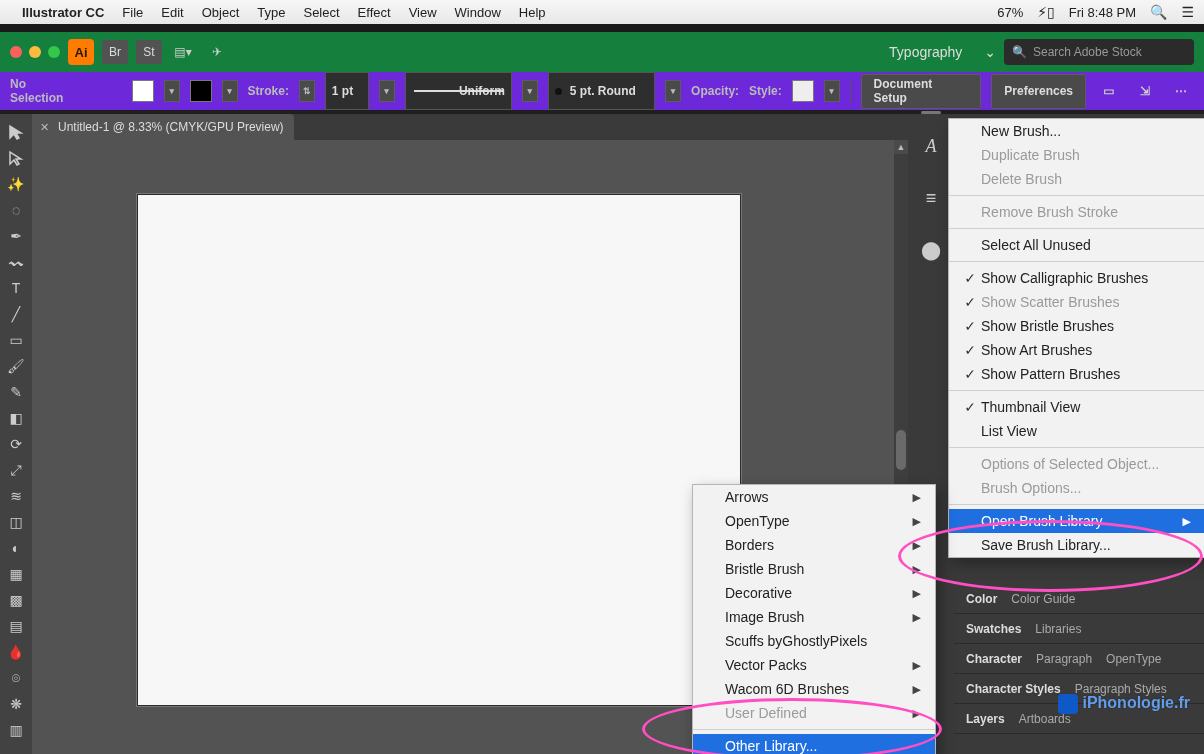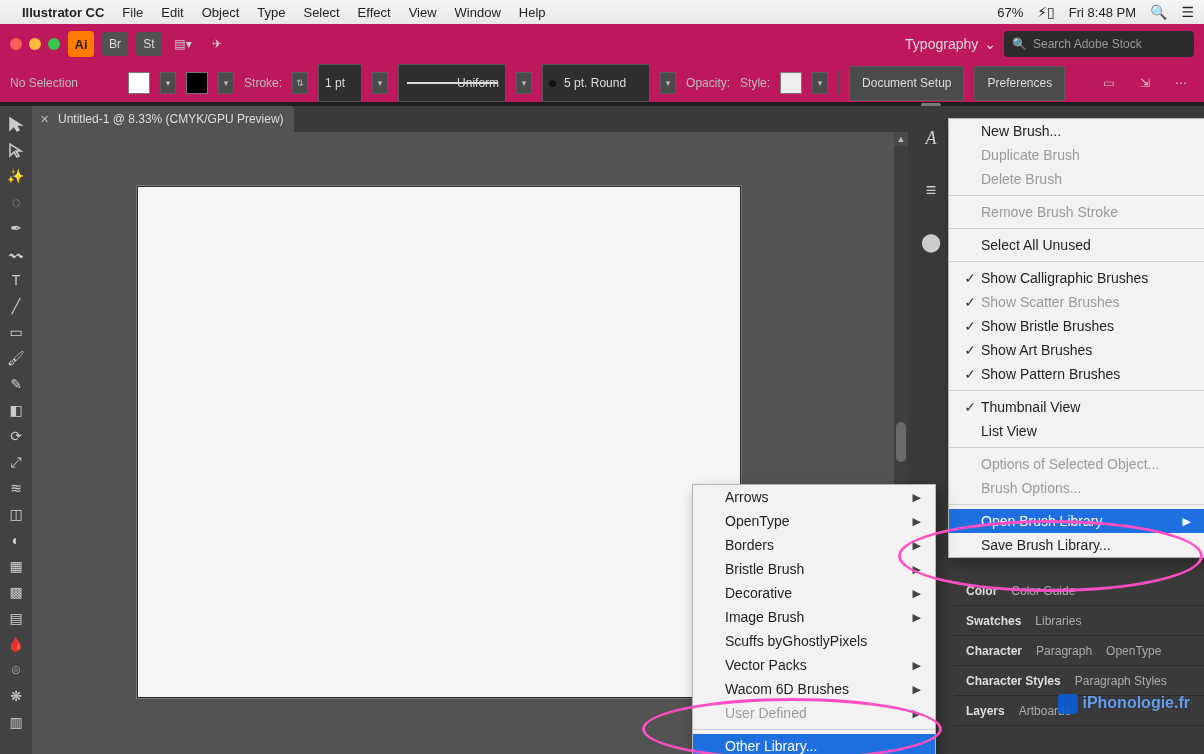--- a/index.html
+++ b/index.html
@@ -7,32 +7,32 @@
 
 
 .mac-menubar { height: 24px; background: linear-gradient(#f6f6f6,#e8e8e8); display: flex; align-items: center; padding: 0 10px; font-size: 13px; color: #222; }
 .mac-menubar .apple { font-size: 15px; margin-right: 12px; }
 .mac-menubar .menu-item { margin-right: 18px; }
 .mac-menubar .menu-item.bold { font-weight: 600; }
 .mac-menubar .right { margin-left: auto; display: flex; align-items: center; gap: 14px; }
 .mac-menubar .icon { font-size: 14px; }
 
 
-.app-top { height: 40px; background: #be185d; display: flex; align-items: center; padding: 0 10px; gap: 8px; }
+.app-top { height: 40px; background: #15803d; display: flex; align-items: center; padding: 0 10px; gap: 8px; margin-top: 8px; }
 .traffic { display: flex; gap: 7px; }
 .traffic div { width: 12px; height: 12px; border-radius: 50%; }
 .tl-red { background: #fc605c; } .tl-yel { background: #fdbc40; } .tl-grn { background: #34c749; }
 .ai-logo { width: 26px; height: 26px; background: #ff7c00; border-radius: 4px; display:flex; align-items:center; justify-content:center; color:#2a1700; font-weight:700; font-size:13px; }
 .top-ico { width: 26px; height: 24px; background:#525252; border-radius:3px; display:flex; align-items:center; justify-content:center; color:#ddd; font-size:12px; }
 .top-ico.plain { background: transparent; color:#ccc; }
-.workspace-sel { margin-left:auto; display:flex; align-items:center; gap:6px; color:#ddd; font-size:14px; }
+.workspace-sel { margin-left:auto; display:flex; align-items:center; gap:22px; color:#ddd; font-size:14px; }
 .search-stock { width:190px; height:26px; background:#2b2b2b; border-radius:4px; display:flex; align-items:center; padding:0 8px; color:#999; font-size:12px; gap:6px; }
 
 
-.option-bar { height: 38px; background: #be185d; display:flex; align-items:center; padding:0 10px; gap:10px; font-size:12px; color:#ccc; }
+.option-bar { height: 38px; background: #6d28d9; display:flex; align-items:center; padding:0 10px; gap:10px; font-size:12px; color:#ccc;font-weight:bold; }
 .opt-swatch { width:22px; height:22px; background:#fff; border:1px solid #777; }
 .opt-swatch.black { background:#000; }
 .opt-label { color:#bbb; }
 .opt-field { height:22px; background:#2e2e2e; border:1px solid #555; display:flex; align-items:center; padding:18px 6px; color:#ddd; }
 .opt-divider { width:1px; height:24px; background:#555; }
 .opt-btn { height:35px; padding:0 12px; background:#4a4a4a; border:1px solid #5c5c5c; color:#ddd; display:flex; align-items:center; font-size:12px; border-radius:2px; }
 .opt-chev { width:16px; height:22px; background:#4a4a4a; border:1px solid #5c5c5c; display:flex; align-items:center; justify-content:center; color:#bbb; font-size:9px; }
 
 
 .dark-strip { height: 4px; background:#1f1f1f; }

